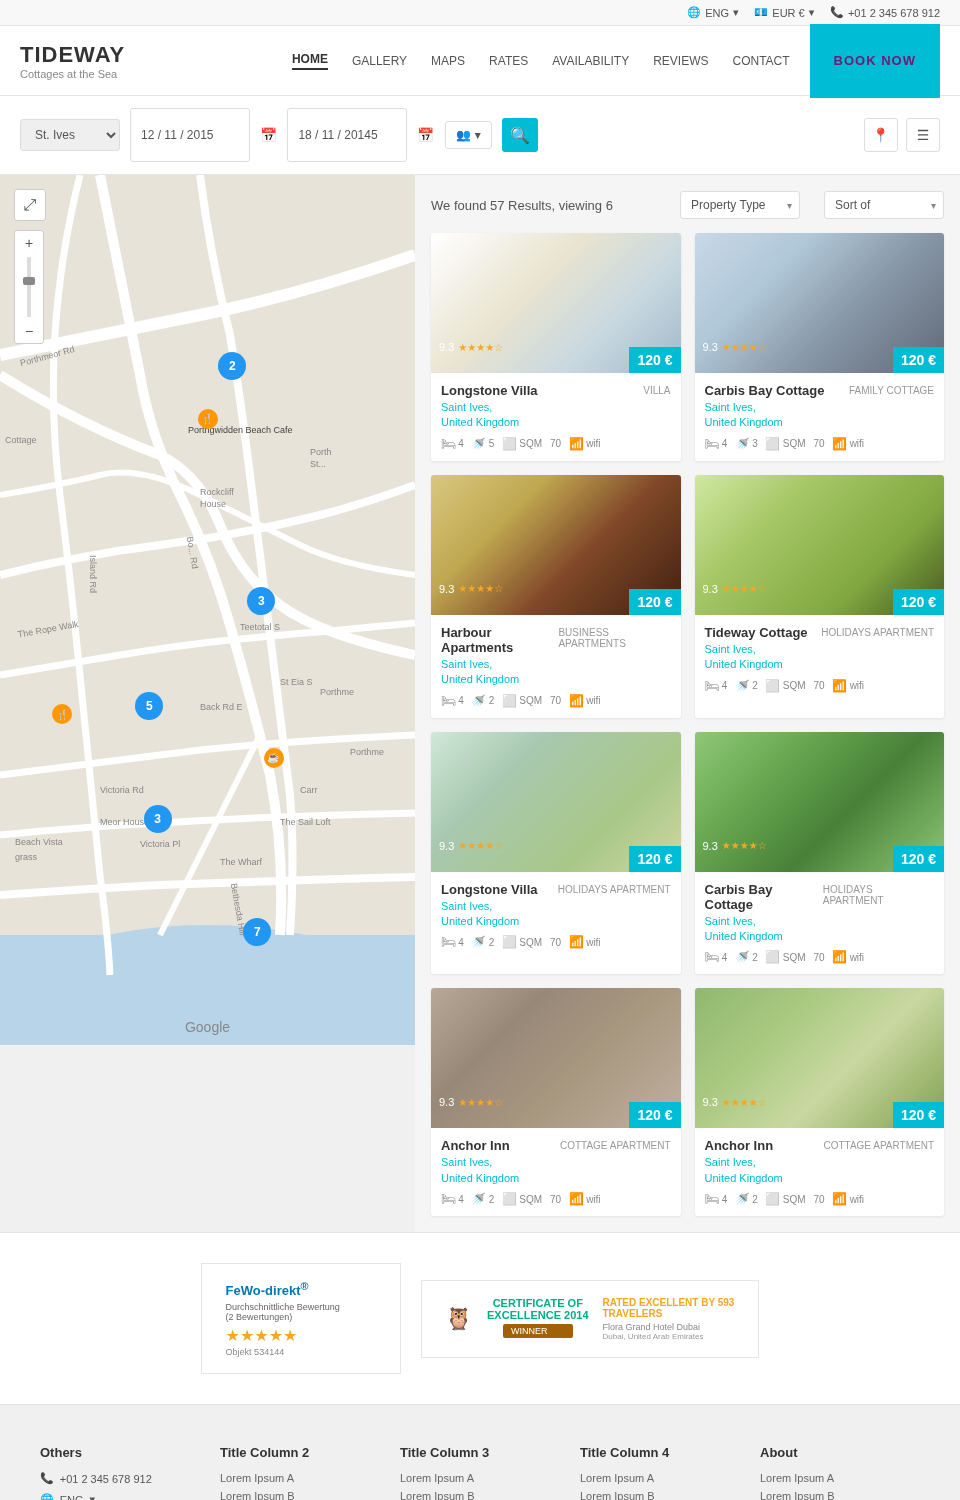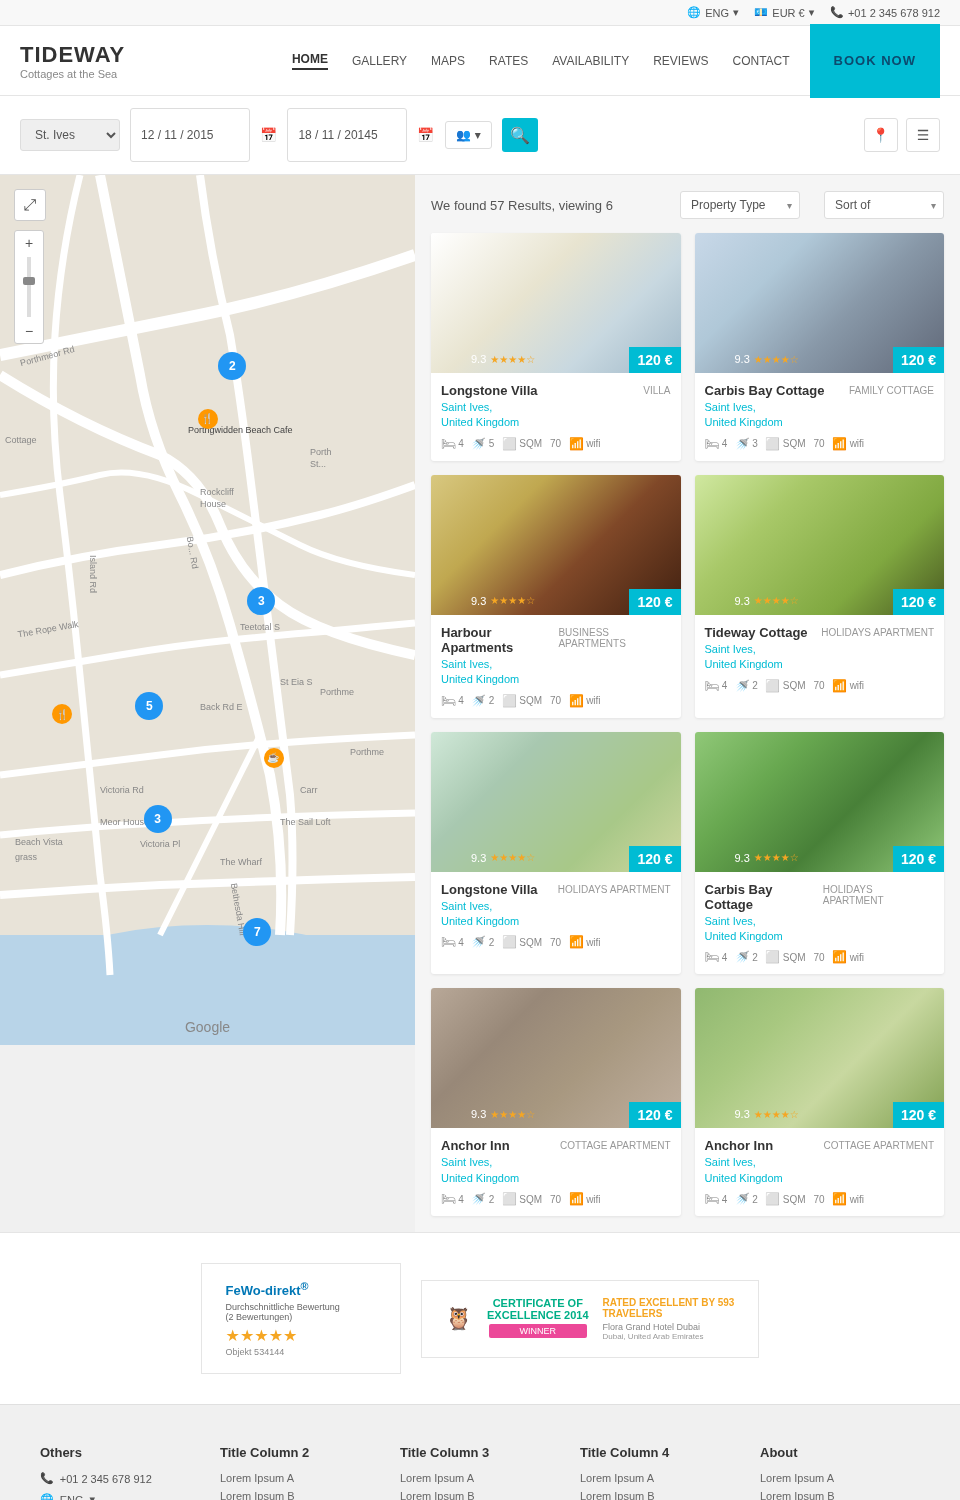--- a/index.html
+++ b/index.html
@@ -34,21 +34,21 @@
       border-bottom: 1px solid #e5e5e5;
     }
     .brand { flex: 0 0 auto; margin-right: auto; }
     .brand-name { font-size: 22px; font-weight: bold; color: #333; letter-spacing: 1px; }
     .brand-sub { font-size: 11px; color: #888; }
     .nav { display: flex; align-items: center; gap: 24px; margin-right: 20px; }
     .nav-item { font-size: 12px; color: #555; text-decoration: none; cursor: pointer; font-weight: 500; }
     .nav-item.active { color: #333; font-weight: bold; border-bottom: 2px solid #333; padding-bottom: 2px; }
     .book-btn {
       background: #00bcd4;
-      color: #0c4a6e;
+      color: #701a75;
       border: none;
       padding: 0 24px;
       height: 74px;
       font-size: 13px;
       font-weight: bold;
       cursor: pointer;
       letter-spacing: 1px;
     }
 
     
@@ -279,28 +279,27 @@
     .img-cottage { background: linear-gradient(135deg, #c8d8e8 0%, #b0c8d8 30%, #8898a8 60%, #606878 100%); }
     .img-harbour { background: linear-gradient(135deg, #d8c880 0%, #c0a850 30%, #804828 60%, #402010 100%); }
     .img-tideway { background: linear-gradient(135deg, #d0e8a0 0%, #a8c868 30%, #80a840 70%, #485820 100%); }
     .img-longstone { background: linear-gradient(135deg, #d0e8d8 0%, #a8c8b0 30%, #a8c888 70%, #d0d8a0 100%); }
     .img-carbis { background: linear-gradient(135deg, #90c878 0%, #68a850 30%, #488038 60%, #90c878 100%); }
     .img-bottom1 { background: linear-gradient(135deg, #b8a898 0%, #988878 30%, #a89880 60%, #c0b0a0 100%); }
     .img-bottom2 { background: linear-gradient(135deg, #90b870 0%, #a8c880 30%, #c8d8a0 60%, #80a050 100%); }
 
     .card-rating {
       position: absolute;
-      bottom: 8px;
+      bottom: 20px;
       left: 8px;
       font-size: 11px;
       color: #fff;
       display: flex;
       align-items: center;
       gap: 4px;
-      margin-left: 32px;
     }
     .stars { color: #f5a623; font-size: 10px; }
     .card-price {
       position: absolute;
       bottom: 0;
       right: 0;
       background: #00bcd4;
       color: #fff;
       padding: 5px 8px;
       font-size: 14px;
@@ -857,21 +856,21 @@
       <div style="color:#f5a623;font-size:16px;margin-top:4px;">★★★★★</div>
       <div style="font-size:9px;color:#888;margin-top:2px;">Objekt 534144</div>
     </div>
   </div>
   <div class="award-box">
     <div style="text-align:center;">
       <div style="font-size:22px;">🦉</div>
     </div>
     <div>
       <div style="font-size:11px;color:#00af87;font-weight:bold;text-align:center;">CERTIFICATE OF<br>EXCELLENCE 2014</div>
-      <div style="background:#ec4899;color:#fff;font-size:9px;padding:2px 8px;text-align:center;margin:3px 2px;border-radius:2px;">WINNER</div>
+      <div style="background:#a16207;color:#fff;font-size:9px;padding:2px 8px;margin:3px 16px;border-radius:2px;">WINNER</div>
     </div>
     <div>
       <div style="font-size:10px;color:#f5a623;font-weight:bold;">RATED EXCELLENT BY 593<br>TRAVELERS</div>
       <div style="font-size:9px;color:#888;margin-top:3px;">Flora Grand Hotel Dubai</div>
       <div style="font-size:8px;color:#999;">Dubai, United Arab Emirates</div>
     </div>
   </div>
 </div>
 
 <div class="footer-main">

